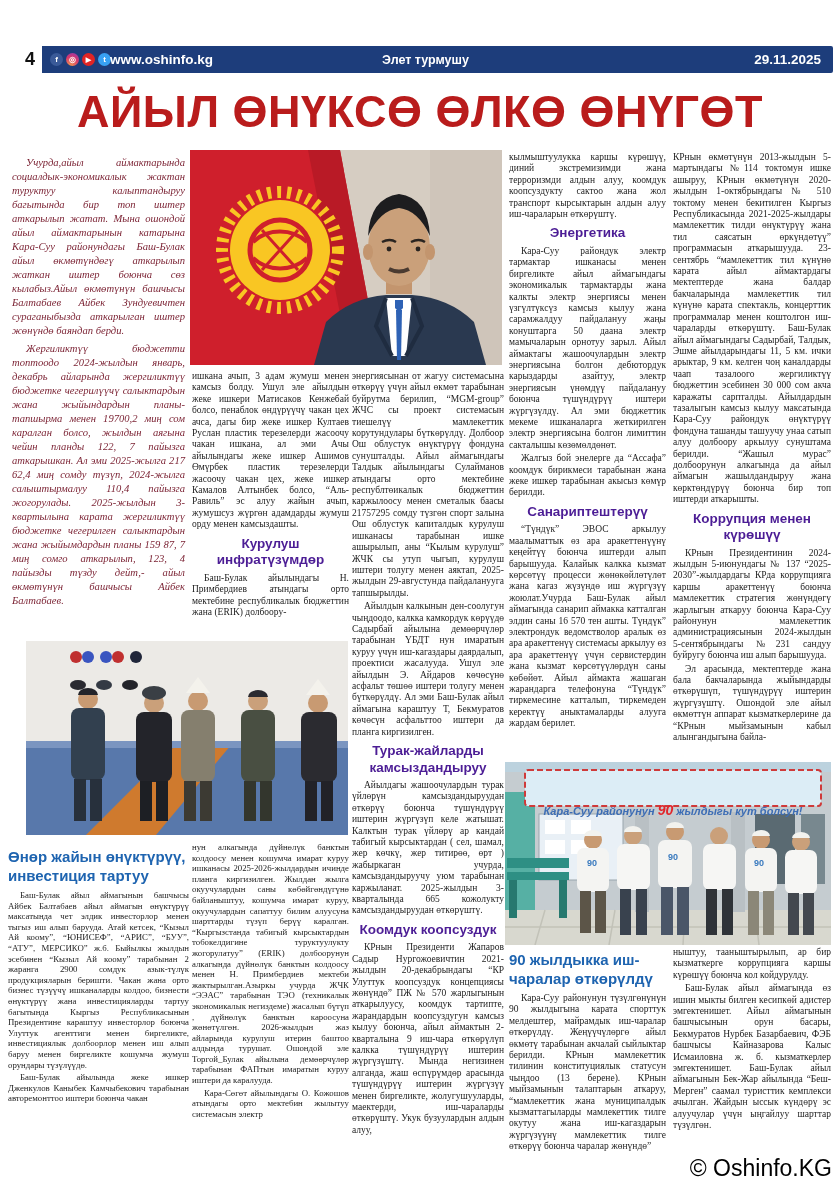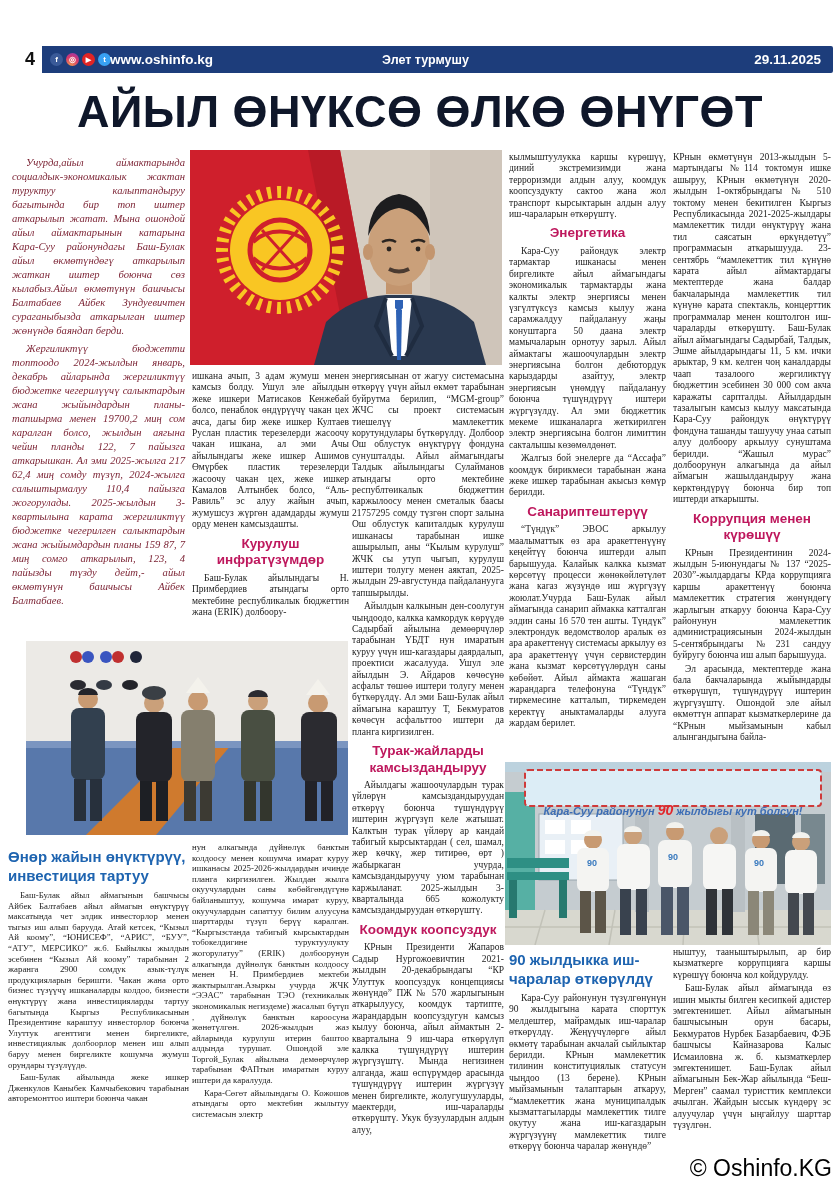--- a/index.html
+++ b/index.html
@@ -15,32 +15,32 @@
       text-align:center;font-weight:bold;display:inline-block;overflow:hidden;}
   .ic.fb{background:#3a5a98;}
   .ic.ig{background:radial-gradient(circle at 30% 110%,#f5a54a,#d6366c 60%,#8a3ab9);}
   .ic.yt{background:#e02424;font-size:7px;}
   .ic.tw{background:#38a1f3;}
   .site{position:absolute;left:92px;top:0;height:27px;line-height:27px;font-weight:bold;font-size:13.5px;}
   .section{position:absolute;left:0;right:0;top:0;height:27px;line-height:28px;text-align:center;
            font-weight:bold;font-size:12.5px;}
   .date{position:absolute;right:12px;top:0;height:27px;line-height:27px;font-weight:bold;font-size:13.5px;}
   
-  .headline{position:absolute;left:0;right:0;top:86px;text-align:center;color:#0f172a;
+  .headline{position:absolute;left:0;right:0;top:86px;text-align:center;color:#b91c1c;
             font-family:"Liberation Sans",sans-serif;font-weight:900;font-size:45px;
             letter-spacing:0.5px;line-height:52px;}
   
   .tb{position:absolute;overflow:hidden;color:#1c1c1c;text-align:justify;
       font-size:9.5px;line-height:11.4px;}
   .tb p{margin:0 0 2px;text-indent:12px;}
   .tb p.cont{text-indent:0;}
   .tb.dense{font-size:8.8px;line-height:10.6px;}
   .lede{font-style:italic;color:#7c2435;font-size:10.6px;line-height:14px;}
   .lede p{text-indent:14px;margin:4px;}
-  .subhead{font-family:"Liberation Sans",sans-serif;font-weight:bold;color:#be185d;
+  .subhead{font-family:"Liberation Sans",sans-serif;font-weight:bold;color:#4c1d95;
            text-align:center;font-size:13.5px;line-height:16.5px;margin:5px 0 4px;text-indent:0;}
   .subhead-box{position:absolute;font-family:"Liberation Sans",sans-serif;font-weight:bold;
                color:#1e64b0;text-align:left;font-size:15px;line-height:19px;}
   
   .photo{position:absolute;overflow:hidden;background:#cfc8bd;}
   .photo svg{display:block;}
   .banner-text{position:absolute;left:24px;right:14px;top:13px;text-align:center;
                font-family:"Liberation Sans",sans-serif;font-style:italic;font-weight:bold;
                font-size:11px;color:#3d6db5;white-space:nowrap;margin-top:27px;}
   .banner-text .num{color:#e2262b;font-size:14px;}

